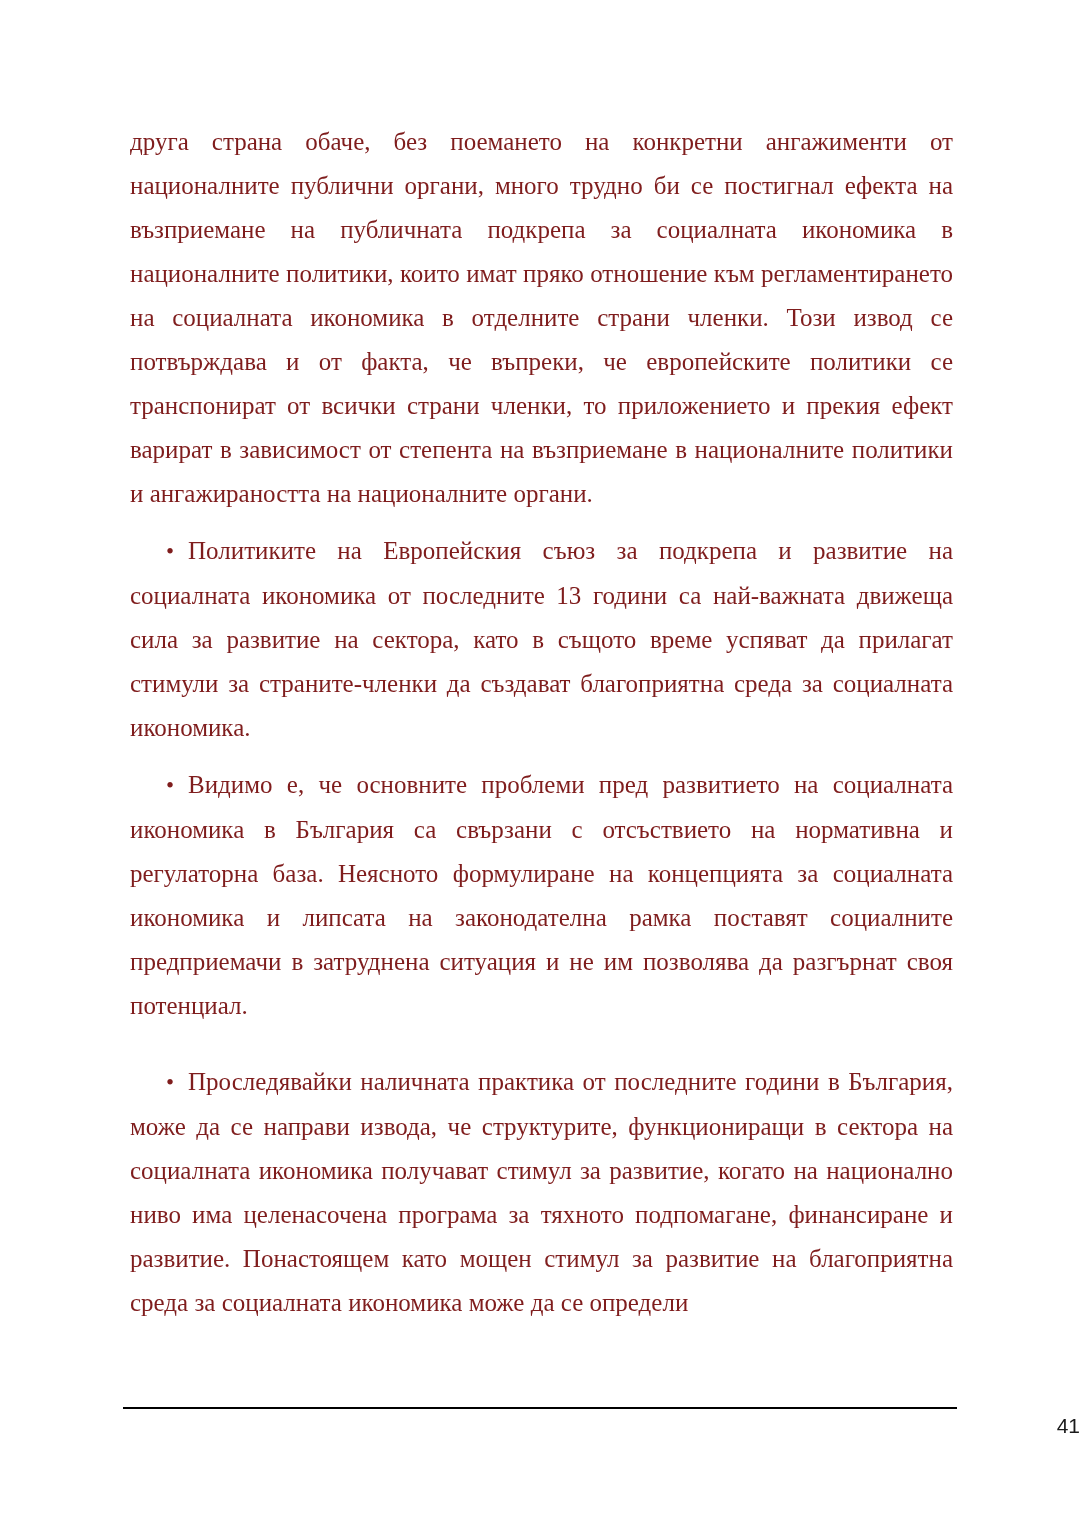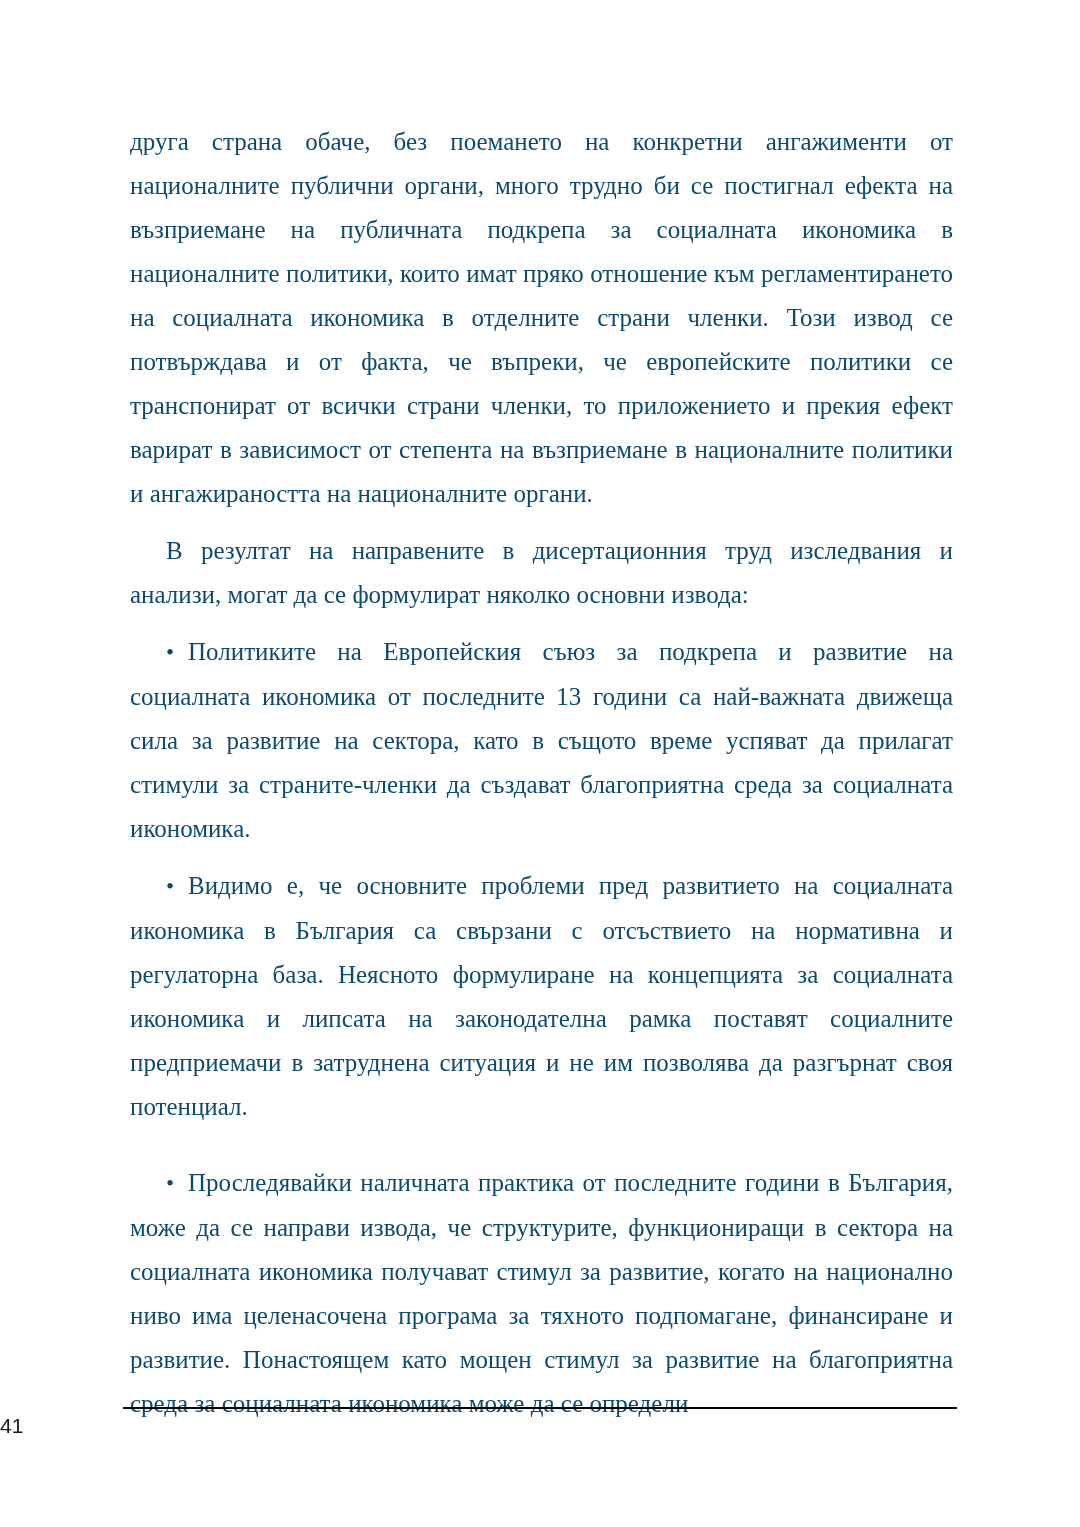--- a/index.html
+++ b/index.html
@@ -21,21 +21,21 @@
     left: 130px;
     top: 120px;
     width: 823px;
   }
   .text-block p {
     margin: 0 0 13px 0;
     font-size: 25px;
     line-height: 44px;
     text-align: justify;
     text-justify: inter-word;
-    color: #0c4a6e;
+    color: #7f1d1d;
   }
   .text-block p.indent {
     text-indent: 36px;
   }
   .text-block p.bullet {
     text-indent: 36px;
   }
   .text-block p:last-child {
     margin-bottom: 0;
     margin-top: 32px;
@@ -52,36 +52,35 @@
     top: 1407px;
     width: 834px;
     height: 0;
     border-top: 2px solid #000000;
   }
   .page-number {
     position: absolute;
     left: 0;
     top: 1414px;
     width: 1080px;
-    text-align: left;
+    text-align: right;
     font-family: "Liberation Sans", sans-serif;
     font-size: 21px;
     color: #1a1a1a;
   }
 </style>
 </head>
 <body>
 
 <div class="page">
 
   <div class="text-block">
 
     <p>друга страна обаче, без поемането на конкретни ангажименти от националните публични органи, много трудно би се постигнал ефекта на възприемане на публичната подкрепа за социалната икономика в националните политики, които имат пряко отношение към регламентирането на социалната икономика в отделните страни членки. Този извод се потвърждава и от факта, че въпреки, че европейските политики се транспонират от всички страни членки, то приложението и прекия ефект варират в зависимост от степента на възприемане в националните политики и ангажираността на националните органи.</p>
 
-    <p class="indent">В резултат на направените в дисертационния труд изследвания и анализи, могат да се формулират няколко основни извода:</p>
 
     <p class="bullet">
       <span class="bullet-char">•</span><span>Политиките на Европейския съюз за подкрепа и развитие на социалната икономика от последните 13 години са най-важната движеща сила за развитие на сектора, като в същото време успяват да прилагат стимули за страните-членки да създават благоприятна среда за социалната икономика.</span>
     </p>
 
     <p class="bullet">
       <span class="bullet-char">•</span><span>Видимо е, че основните проблеми пред развитието на социалната икономика в България са свързани с отсъствието на нормативна и регулаторна база. Неясното формулиране на концепцията за социалната икономика и липсата на законодателна рамка поставят социалните предприемачи в затруднена ситуация и не им позволява да разгърнат своя потенциал.</span>
     </p>
 
     <p class="bullet">

